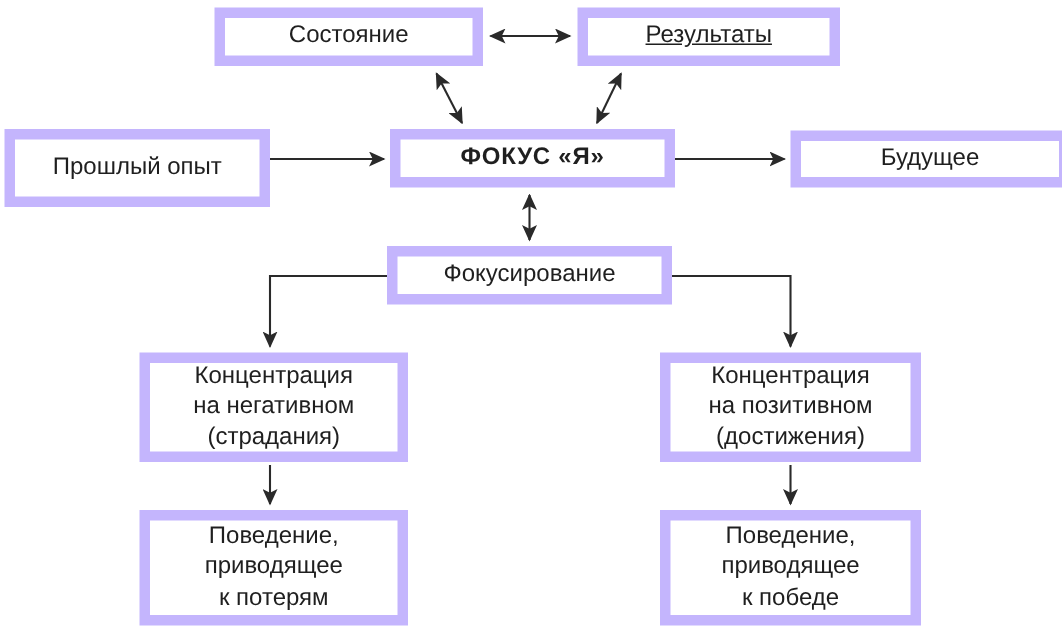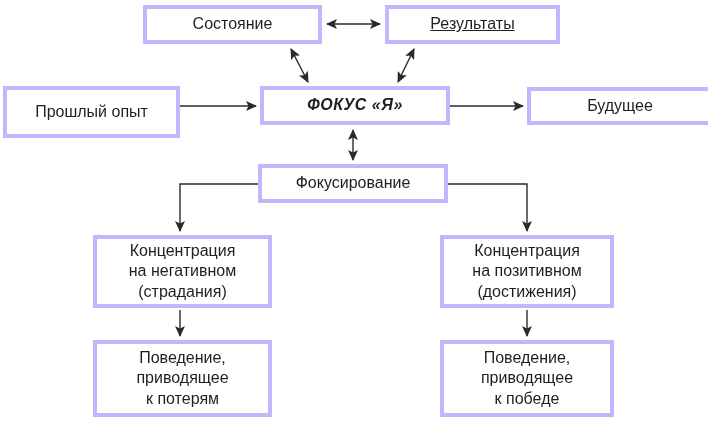--- a/index.html
+++ b/index.html
@@ -18,35 +18,35 @@
   #edges {
     position: absolute;
     left: 0;
     top: 0;
     width: 708px;
     height: 422px;
   }
   .node {
     position: absolute;
     box-sizing: border-box;
-    border: 4px solid #c4b5fd;
+    border: 7px solid #c4b5fd;
     background: #ffffff;
     display: flex;
     align-items: center;
     justify-content: center;
     text-align: center;
     color: #1f1f1f;
     font-size: 16px;
     line-height: 1.28;
   }
   .node .lbl {
     white-space: pre-line;
     padding: 0 4px;
   }
-  .bold { font-weight: bold; letter-spacing: 0.5px; font-style: italic; }
+  .bold { font-weight: bold; letter-spacing: 0.5px; }
 
   
   .n-sostoyanie    { left:143px; top:5px;   width:179px; height:39px; }
   .n-rezultaty     { left:385px; top:5px;   width:175px; height:39px;text-decoration:underline; }
   .n-proshly-opyt  { left:3px;   top:86px;  width:177px; height:52px; }
   .n-fokus-ya      { left:260px; top:86px;  width:190px; height:39px; }
   .n-budushchee    { left:527px; top:87px;  width:186px; height:38px; }
   .n-fokusirovanie { left:258px; top:164px; width:190px; height:39px; }
   .n-konc-negativ  { left:93px;  top:235px; width:179px; height:73px; }
   .n-konc-pozitiv  { left:440px; top:235px; width:174px; height:73px; }

